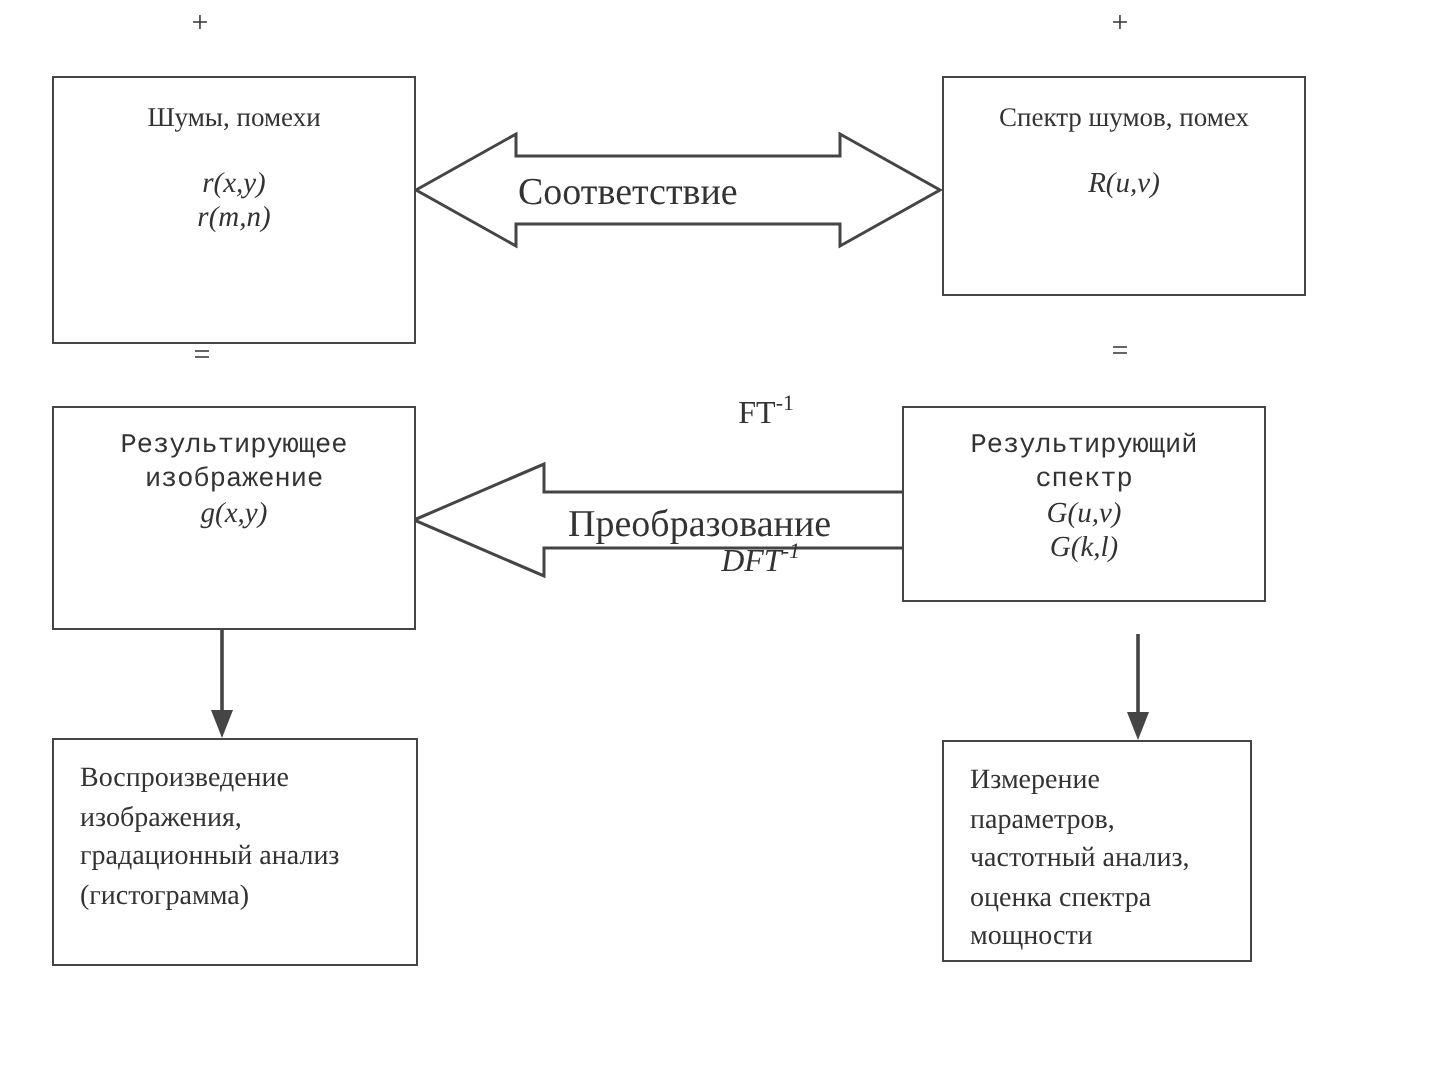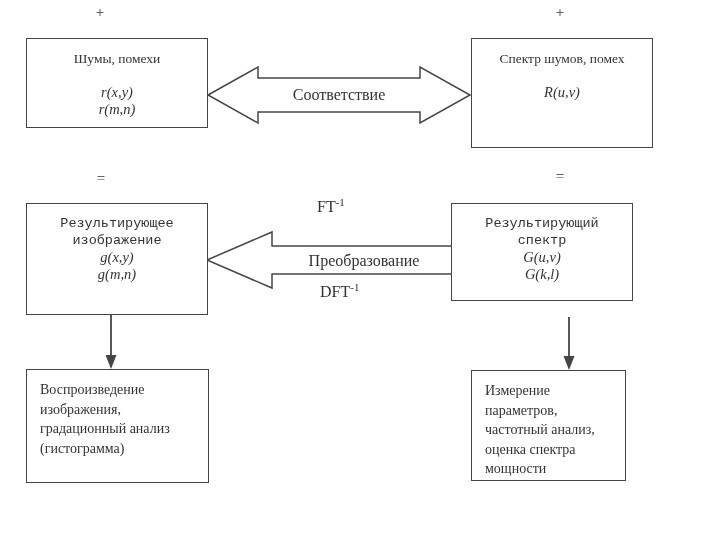--- a/index.html
+++ b/index.html
@@ -46,27 +46,26 @@
   }
   .sign {
     position: absolute;
     width: 26px;
     text-align: center;
     font-size: 15px;
     color: var(--text);
   }
   .arrow-label {
     position: absolute;
-    text-align: center;
-    font-size: 16px;
+    font-size: 19px;
     color: var(--text);
   }
   .fn-label {
     position: absolute;
-    text-align: left;
+    text-align: right;
     font-size: 16px;
     color: var(--text);
   }
   .fn-label sup { font-size: 11px; }
 </style>
 </head>
 <body>
 
 <div class="canvas">
 
@@ -81,58 +80,57 @@
 
     <line x1="569" y1="317" x2="569" y2="359" stroke="#454545" stroke-width="1.8"></line>
     <polygon points="563.5,356 574.5,356 569,370" fill="#454545"></polygon>
   </svg>
 
   <div class="sign" style="left:87px; top:4px;">+</div>
   <div class="sign" style="left:547px; top:4px;">+</div>
   <div class="sign" style="left:88px; top:170px;">=</div>
   <div class="sign" style="left:547px; top:168px;">=</div>
 
-  <div class="box centered" style="left:26px; top:38px; width:182px; height:90px;">
+  <div class="box centered" style="left:26px; top:38px; width:182px; height:134px;">
     <div class="box-title">Шумы, помехи</div>
     <div class="formulas gapped">
       <div>r(x,y)</div>
       <div>r(m,n)</div>
     </div>
   </div>
 
   <div class="box centered" style="left:471px; top:38px; width:182px; height:110px;">
     <div class="box-title">Спектр шумов, помех</div>
     <div class="formulas gapped">
       <div>R(u,v)</div>
     </div>
   </div>
 
   <div class="arrow-label" style="left:259px; top:86px; width:160px;">Соответствие</div>
 
   <div class="box centered" style="left:26px; top:203px; width:182px; height:112px;">
     <div class="box-title narrow">Результирующее изображение</div>
     <div class="formulas">
       <div>g(x,y)</div>
-      <div>g(m,n)</div>
     </div>
   </div>
 
   <div class="box centered" style="left:451px; top:203px; width:182px; height:98px;">
     <div class="box-title narrow">Результирующий спектр</div>
     <div class="formulas">
       <div>G(u,v)</div>
       <div>G(k,l)</div>
     </div>
   </div>
 
   <div class="fn-label" style="left:317px; top:196px; width:80px;"><span>FT</span><sup>-1</sup></div>
 
   <div class="arrow-label" style="left:284px; top:252px; width:160px;">Преобразование</div>
 
-  <div class="fn-label" style="left:320px; top:281px; width:80px;"><span>DFT</span><sup>-1</sup></div>
+  <div class="fn-label" style="left:320px; top:270px; width:80px;font-style:italic;"><span>DFT</span><sup>-1</sup></div>
 
   <div class="box lefttext" style="left:26px; top:369px; width:183px; height:114px;">
     <div>Воспроизведение изображения, градационный анализ (гистограмма)</div>
   </div>
 
   <div class="box lefttext" style="left:471px; top:370px; width:155px; height:111px;">
     <div>Измерение параметров, частотный анализ, оценка спектра мощности</div>
   </div>
 
 </div>

